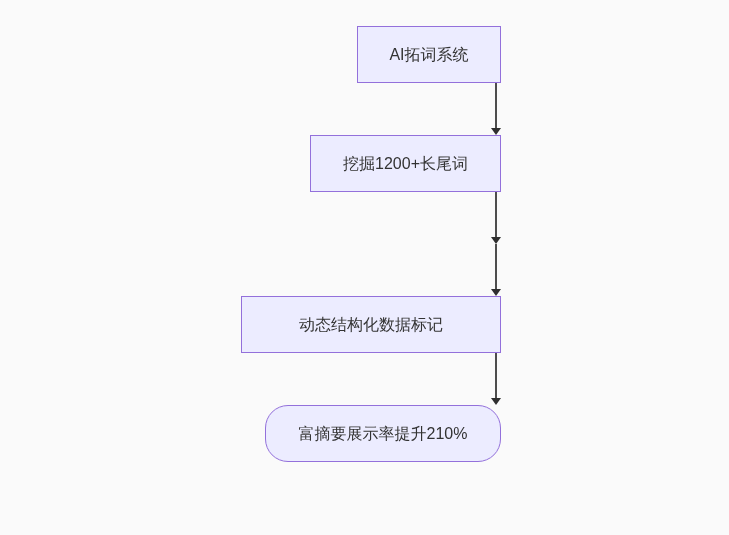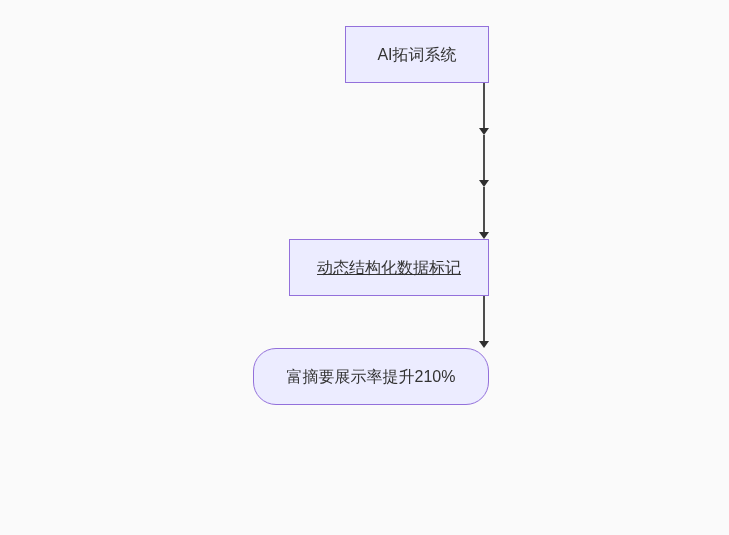--- a/index.html
+++ b/index.html
@@ -36,21 +36,21 @@
     justify-content: center;
     color: #333333;
     font-size: 16px;
     line-height: 1;
     white-space: nowrap;
     text-align: center;
   }
   .node.n1 { width: 144px; }
   .node.n2 { width: 191px; }
   .node.n3 { width: 219px; }
-  .node.n4 { width: 200px; text-decoration: underline; }
+  .node.n4 { width: 260px; }
   .node.n5 { width: 236px; border-radius: 23px; }
   .connector {
     height: 52px;
     display: flex;
     flex-direction: column;
     align-items: center;
   }
   .connector .line {
     flex: 1;
     width: 2px;
@@ -72,20 +72,23 @@
 
     <div class="node n1">
       <span>AI拓词系统</span>
     </div>
 
     <div class="connector">
       <div class="line"></div>
       <div class="head"></div>
     </div>
 
+    <div class="node n2">
+      <span>挖掘1200+长尾词</span>
+    </div>
 
     <div class="connector">
       <div class="line"></div>
       <div class="head"></div>
     </div>
 
 
     <div class="connector">
       <div class="line"></div>
       <div class="head"></div>

